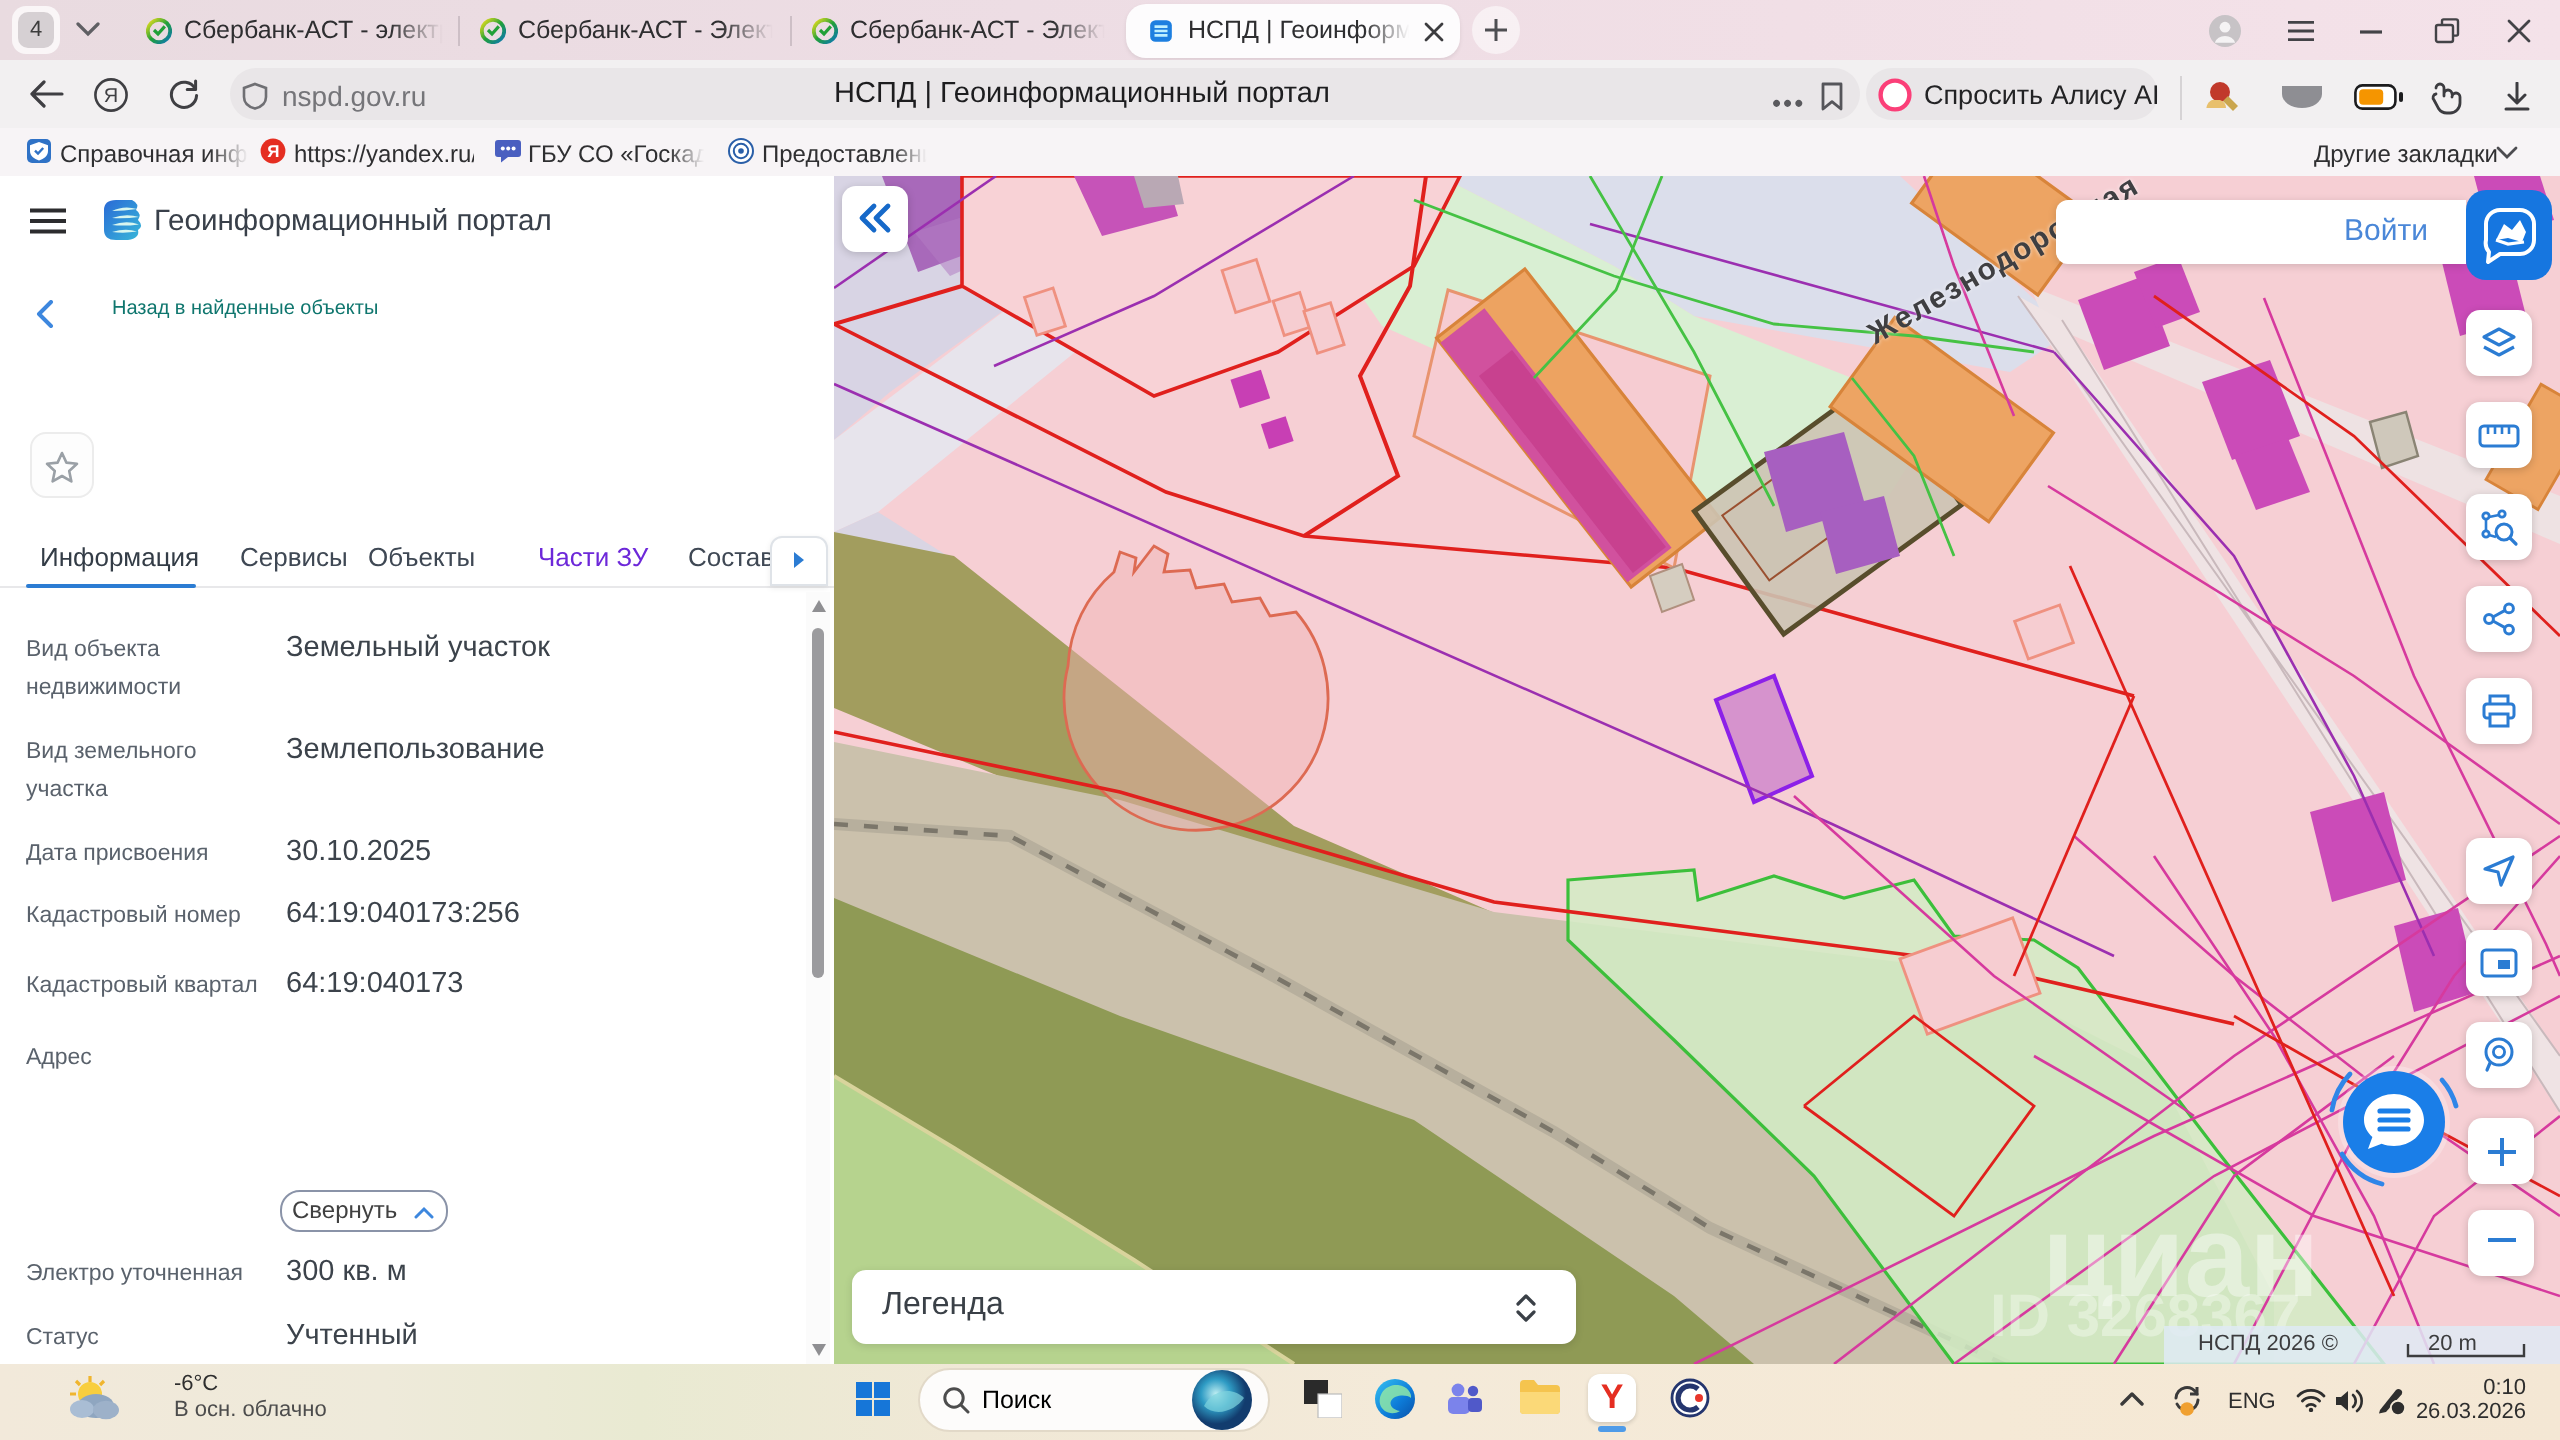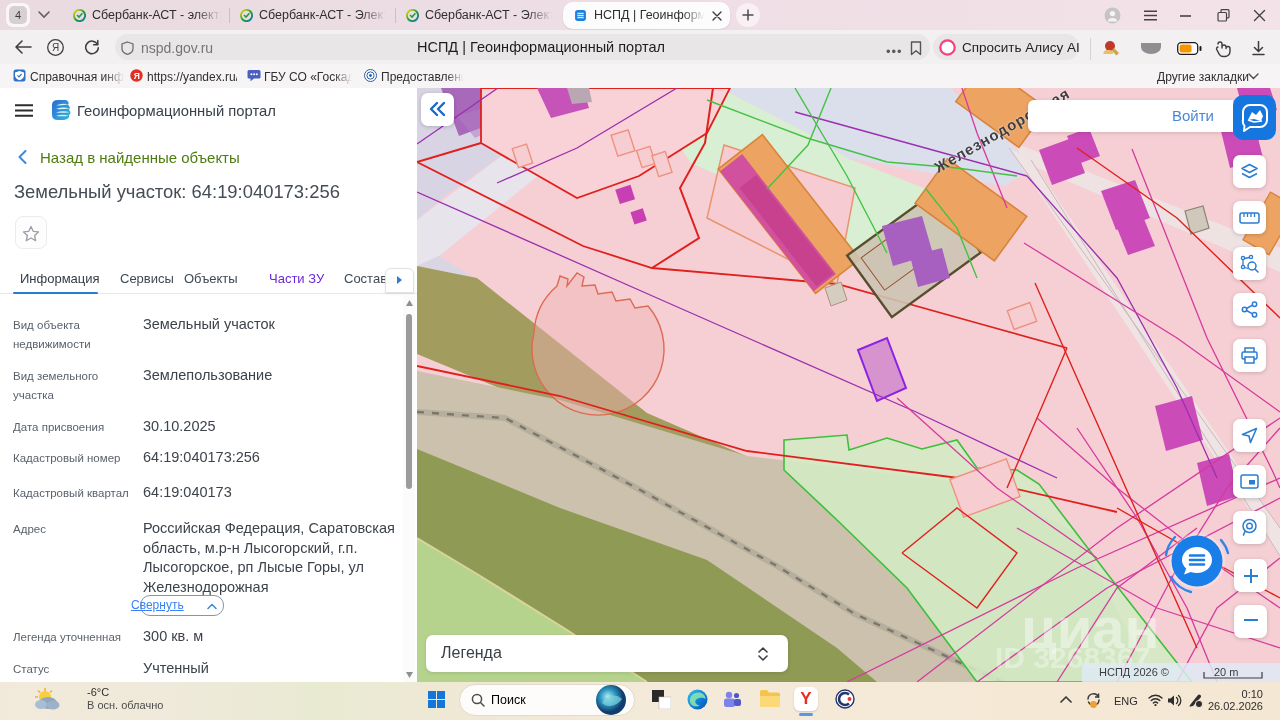--- a/index.html
+++ b/index.html
@@ -203,23 +203,22 @@
           </linearGradient>
         </defs>
       <path d="M2 6 Q2 1 8 1 H16 Q20 3 18 6 Q21 8 19 11 Q22 14 19 16 Q20 20 14 21 H8 Q2 21 2 16 Z" fill="url(#lg1)"></path>
       <path d="M6 6.5 Q12 3.5 18.5 5.5 Q12 6.5 6 6.5 M6 10 Q13 7.5 19.5 9.5 Q12 10.5 6 10 M6 13.5 Q13 11 19.5 13.2 Q12 14.2 6 13.5 M6 17 Q13 14.8 18.5 16.8 Q12 17.8 6 17" fill="#d8f6ef"></path>
     </svg>
     <div class="abs" style="left:77px;top:14.5px;font-size:14.8px;color:#39404a">Геоинформационный портал</div>
 
     <svg class="abs" style="left:18px;top:62px" width="9" height="14">
         <path d="M7.5 1 L1.5 7 L7.5 13" stroke="#3d87de" stroke-width="2" fill="none" stroke-linecap="round" stroke-linejoin="round"></path>
       </svg>
-    <div class="abs" style="left:40px;top:61px;font-size:15px;color:#4d7c0f">Назад в найденные объекты</div>
-
-    <div class="abs" style="left:14px;top:93px;font-size:18.4px;color:#464c54;font-weight:500">Земельный участок: 64:19:040173:256</div>
+    <div class="abs" style="left:56px;top:61px;font-size:10px;color:#0f766e">Назад в найденные объекты</div>
+
 
     <div class="abs" style="left:15px;top:128px;width:32px;height:33px;border:1px solid #ececec;border-radius:8px;background:#fdfdfd"></div>
     <svg class="abs" style="left:22px;top:137px" width="18" height="17" viewBox="0 0 18 17">
         <path d="M9 1.5 L11.2 6.3 16.5 6.9 12.6 10.5 13.7 15.7 9 13 4.3 15.7 5.4 10.5 1.5 6.9 6.8 6.3 Z" fill="none" stroke="#9aa0a6" stroke-width="1.3" stroke-linejoin="round"></path>
       </svg>
 
     <div class="abs" style="left:20px;top:183px;font-size:13px;color:#333c46">Информация</div>
     <div class="abs" style="left:120px;top:183px;font-size:13px;color:#3f4854">Сервисы</div>
     <div class="abs" style="left:184px;top:183px;font-size:13px;color:#3f4854">Объекты</div>
     <div class="abs" style="left:269px;top:183px;font-size:13px;color:#6d28d9">Части ЗУ</div>
@@ -237,27 +236,26 @@
     <div class="abs flab" style="left:13px;top:282px">Вид земельного</div>
     <div class="abs flab" style="left:13px;top:301px">участка</div>
     <div class="abs fval" style="left:143px;top:279px">Землепользование</div>
     <div class="abs flab" style="left:13px;top:333px">Дата присвоения</div>
     <div class="abs fval" style="left:143px;top:330px">30.10.2025</div>
     <div class="abs flab" style="left:13px;top:364px">Кадастровый номер</div>
     <div class="abs fval" style="left:143px;top:361px">64:19:040173:256</div>
     <div class="abs flab" style="left:13px;top:399px">Кадастровый квартал</div>
     <div class="abs fval" style="left:143px;top:396px">64:19:040173</div>
     <div class="abs flab" style="left:13px;top:435px">Адрес</div>
-    <div class="abs fval" style="left:143px;top:431px;width:252px;line-height:19.5px">Российская Федерация, Саратовская область, м.р-н Лысогорский, г.п. Лысогорское, рп Лысые Горы, ул Железнодорожная</div>
     <div class="abs" style="left:140px;top:507px;width:84px;height:21px;border:1px solid #8a93a8;border-radius:10px"></div>
-    <div class="abs" style="left:131px;top:510px;font-size:12px;color:#3b82f6;text-decoration:underline">Свернуть</div>
+    <div class="abs" style="left:146px;top:510px;font-size:12px;color:#404040;">Свернуть</div>
     <svg class="abs" style="left:207px;top:515px" width="10" height="7">
         <path d="M1 5.5 L5 1.5 L9 5.5" stroke="#3d87de" stroke-width="1.5" fill="none" stroke-linecap="round"></path>
       </svg>
-    <div class="abs flab" style="left:13px;top:543px">Легенда уточненная</div>
+    <div class="abs flab" style="left:13px;top:543px">Электро уточненная</div>
     <div class="abs fval" style="left:143px;top:540px">300 кв. м</div>
     <div class="abs flab" style="left:13px;top:575px">Статус</div>
     <div class="abs fval" style="left:143px;top:572px">Учтенный</div>
 
     <div class="abs" style="left:403px;top:208px;width:12px;height:386px;background:#fbfbfb"></div>
     <svg class="abs" style="left:406px;top:212px" width="7" height="6">
         <path d="M3.5 0 L7 6 L0 6 Z" fill="#8f8f92"></path>
       </svg>
     <div class="abs" style="left:406px;top:226px;width:6px;height:175px;background:#9b9b9e;border-radius:3px"></div>
     <svg class="abs" style="left:406px;top:584px" width="7" height="6">
@@ -589,16 +587,16 @@
       </svg>
     <svg class="abs" style="left:1167px;top:694px" width="16" height="13" viewBox="0 0 16 13">
         <path d="M1 4.5 H3.5 L7 1.5 V11.5 L3.5 8.5 H1 Z" fill="#2e2e2e"></path>
         <path d="M9.5 3.5 A4 4 0 0 1 9.5 9.5 M11.5 1.5 A6.5 6.5 0 0 1 11.5 11.5" fill="none" stroke="#2e2e2e" stroke-width="1.3" stroke-linecap="round"></path>
       </svg>
     <svg class="abs" style="left:1188px;top:692px" width="15" height="16" viewBox="0 0 15 16">
         <path d="M2 13 L10 3 a1.8 1.8 0 0 1 2.8 2.2 L5 14 L1.5 14.8 Z" fill="#2e2e2e"></path>
         <circle cx="11" cy="12" r="3.6" fill="#2e2e2e" stroke="#f5ead8" stroke-width="1"></circle>
       </svg>
     <div class="abs tbtxt" style="left:1234px;top:688px;width:29px;text-align:right;color:#2e2e2e">0:10</div>
-    <div class="abs tbtxt" style="left:1203px;top:700px;width:60px;text-align:right;color:#2e2e2e">26.02.2026</div>
+    <div class="abs tbtxt" style="left:1203px;top:700px;width:60px;text-align:right;color:#2e2e2e">26.03.2026</div>
   </div>
 
 </div>
 
 </body></html>

